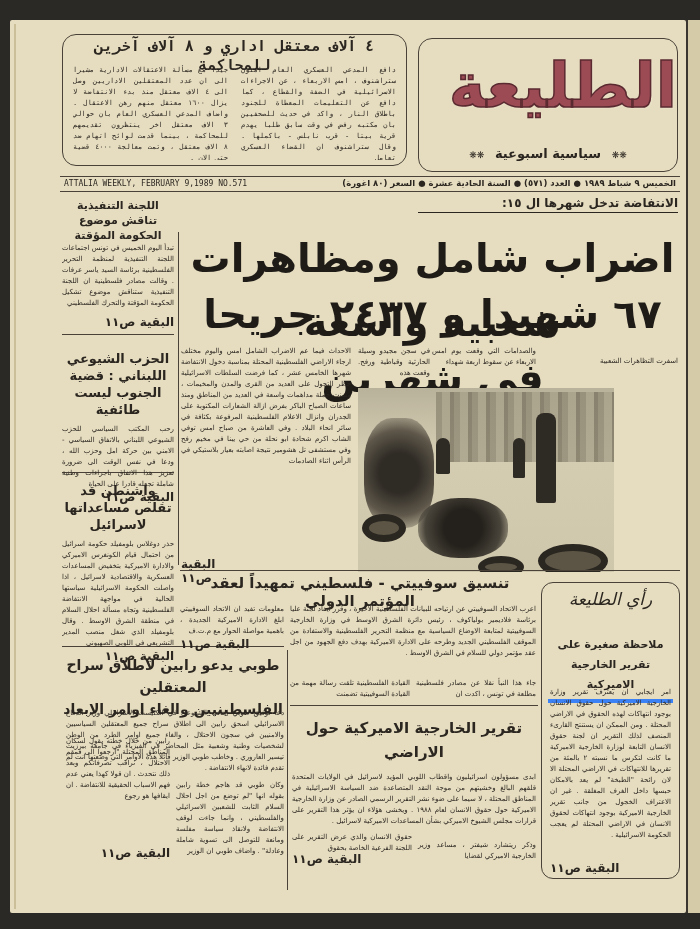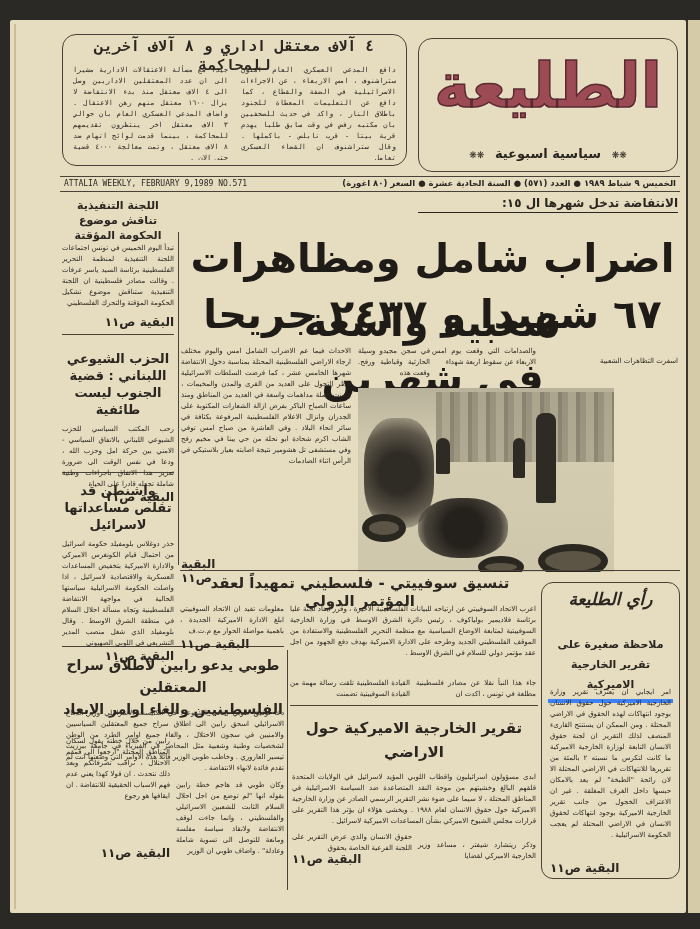--- a/index.html
+++ b/index.html
@@ -19,21 +19,21 @@
   }
   .rtl { direction: rtl; text-align: right; }
   .abs { position: absolute; }
   .box {
     position: absolute; border: 1.5px solid #4a4238; border-radius: 14px;
   }
   .masthead-logo {
     position: absolute; left: 418px; top: 38px; width: 260px; height: 134px;
   }
   .logo-text {
-    position: absolute; left: 0; top: 10px; width: 100%; text-align: center;
+    position: absolute; left: 0; top: 10px; width: 100%; text-align: right;
     font-family: "DejaVu Sans", sans-serif; font-weight: bold;
     font-size: 62px; color: #9c4b55; letter-spacing: -2px;
     -webkit-text-stroke: 1.5px #5a2a30;
     text-shadow: 2px 2px 0 #e9e0c6;
   }
   .logo-sub {
     position: absolute; left: 0; bottom: 10px; width: 100%; text-align: center;
     font-size: 13px; font-weight: bold; color: #2b2620;
   }
   .box-detainees { left: 62px; top: 34px; width: 345px; height: 132px; font-family: Liberation Mono, monospace; }
@@ -82,21 +82,21 @@
   .ph-smoke2 { position: absolute; left: 60px; top: 110px; width: 90px; height: 60px; border-radius: 45%;
     background: radial-gradient(circle, #24211c 35%, #4a453b 70%, rgba(120,112,96,0) 100%); }
   .ph-tire { position: absolute; border-radius: 50%; border: 7px solid #2a2620; background: #5c5546; }
   .ph-person { position: absolute; background: #2e2a24; border-radius: 8px 8px 2px 2px; }
   .editorial-box {
     position: absolute; left: 541px; top: 582px; width: 139px; height: 297px;
     border: 1.5px solid #4a4238; border-radius: 12px;
   }
   .editorial-logo {
     position: absolute; left: 0; right: 0; top: 6px; text-align: center;
-    font-size: 17px; font-style: italic; font-weight: bold; font-family: "DejaVu Serif", serif; direction: rtl;
+    font-size: 17px; font-style: italic; font-weight: normal; font-family: "DejaVu Serif", serif; direction: rtl;
   }
 </style>
 </head>
 <body>
 
 <div class="paper"></div>
 <div class="spine"></div>
 <div class="innerfold"></div>
 
 <div class="box masthead-logo">

